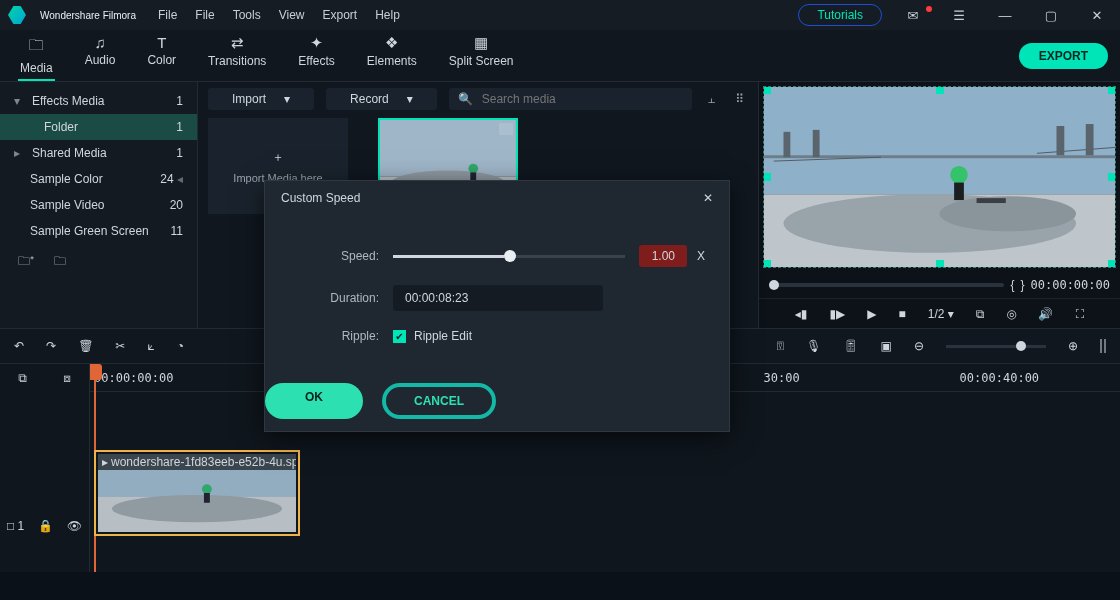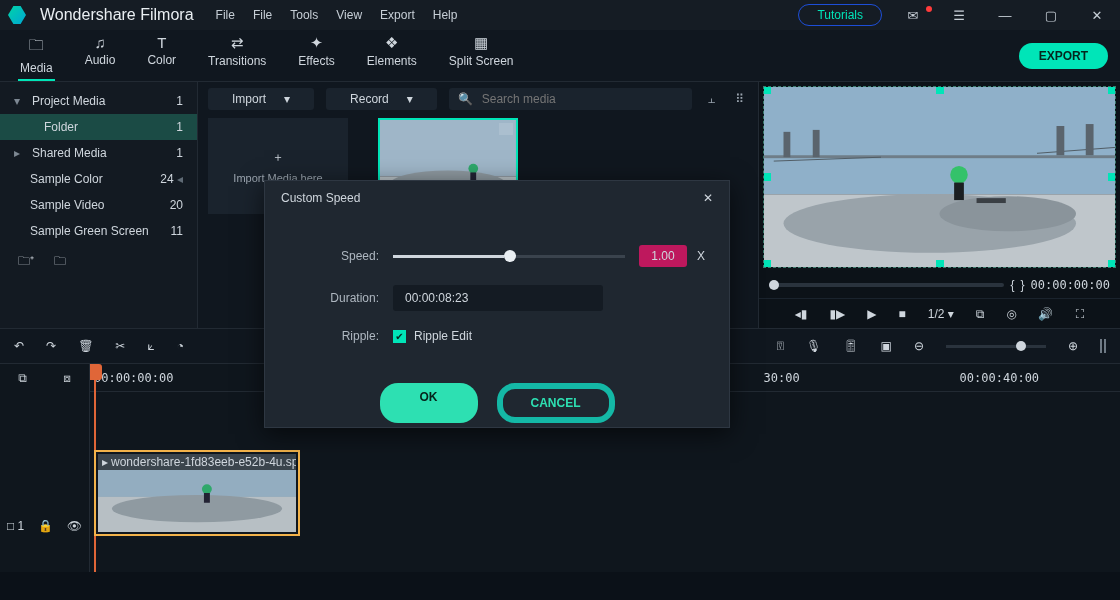--- a/index.html
+++ b/index.html
@@ -1,19 +1,19 @@
 <!DOCTYPE html>
 <html><head>
 <meta charset="utf-8">
 <style>
   * { box-sizing: border-box; margin: 0; padding: 0; font-family: "Segoe UI", Arial, sans-serif; font-size: 12px; color: #cfd6dd; }
   body { background: #0b1118; width: 1120px; height: 600px; overflow: hidden; position: relative; }
   .titlebar { height: 30px; background: #151c24; display: flex; align-items: center; padding: 0 8px; gap: 14px; }
   .logo { width: 18px; height: 18px; background: linear-gradient(135deg,#00d4a8,#00a7d4); clip-path: polygon(30% 0,70% 0,100% 50%,70% 100%,30% 100%,0 50%); }
-  .app-title { font-size: 16px; color: #e9eef2; }
+  .app-title { font-size: 10px; color: #e9eef2; }
   .menu { display: flex; gap: 18px; margin-left: 8px; }
   .menu span { color: #c6ced6; cursor: pointer; }
   .titlebar-right { margin-left: auto; display: flex; align-items: center; gap: 16px; }
   .tutorials-btn { border: 1px solid #1d4ed8; color: #00e5b8; padding: 3px 18px; border-radius: 12px; font-size: 12px; cursor: pointer; }
   .win-ctrl { width: 30px; text-align: center; cursor: pointer; color:#c6ced6; font-size:13px;}
   .reddot{position:relative}
   .reddot::after{content:"";position:absolute;top:-2px;right:-4px;width:6px;height:6px;border-radius:50%;background:#ff3b3b}
   .toolbar { height: 52px; background: #10171f; display:flex; align-items:center; padding:0 12px; border-bottom:1px solid #222a33;}
   .tabs { display:flex; gap:28px; margin-left:6px;}
   .tab { display:flex; flex-direction:column; align-items:center; gap:2px; color:#aeb7c0; cursor:pointer; padding:4px 2px;}
@@ -60,27 +60,27 @@
   .clip .body{width:100%;height:100%;background:linear-gradient(#6a7d88,#a7b3ba)}
   
   .dialog{position:absolute;left:264px;top:180px;width:466px;background:#1f2730;border:1px solid #2e3742;box-shadow:0 6px 24px #0009;z-index:50}
   .dlg-title{display:flex;align-items:center;justify-content:space-between;padding:10px 16px;color:#d7dde3}
   .dlg-body{padding:12px 24px 6px}
   .dlg-row{display:flex;align-items:center;margin:18px 0}
   .dlg-label{width:90px;text-align:right;color:#aeb7c0;margin-right:14px}
   .slider{flex:1;height:3px;background:#3a434d;position:relative;margin-right:14px;max-width:240px}
   .slider .fill{position:absolute;left:0;top:0;bottom:0;width:48%;background:#cfd6dd}
   .slider .knob{position:absolute;left:48%;top:-5px;width:12px;height:12px;border-radius:50%;background:#e9eef2}
-  .val{background:#be185d;padding:4px 12px;border-radius:3px;min-width:48px;text-align:center}
+  .val{background:#7f1d1d;padding:4px 12px;border-radius:3px;min-width:48px;text-align:right}
   .dur-input{background:#141b23;padding:6px 12px;border-radius:3px;width:210px;color:#cfd6dd}
   .chk{width:13px;height:13px;border:1px solid #7d8893;display:inline-flex;align-items:center;justify-content:center;margin-right:8px;font-size:10px}
   .chk.checked{background:#00e5b8;border-color:#00e5b8;color:#04261e}
-  .dlg-foot{display:flex;justify-content:center;gap:19px;padding:16px 0 4px}
+  .dlg-foot{display:flex;gap:19px;padding:16px 0 12px}
   .btn-ok{background:#2de0b2;color:#05241b;font-weight:700;padding:7px 40px;border-radius:18px;cursor:pointer}
-  .btn-cancel{border:6px solid #14b8a6;color:#2de0b2;font-weight:700;padding:7px 28px;border-radius:18px;cursor:pointer}
+  .btn-cancel{border:4px solid #14b8a6;color:#2de0b2;font-weight:700;padding:7px 28px;border-radius:18px;cursor:pointer}
   .drawscene{position:absolute;inset:0}
 </style>
 </head>
 <body>
 
 <div class="titlebar">
   <div class="logo"></div>
   <div class="app-title">Wondershare Filmora</div>
   <div class="menu">
     <span>File</span>
@@ -133,21 +133,21 @@
   </div>
   <div class="export-btn">EXPORT</div>
 </div>
 
 <div class="main">
 
   <div class="sidebar">
     <div class="side-item">
       <span style="display:flex;gap:6px">
           <span class="caret">▾</span>
-          <span>Project Media</span>
+          <span>Effects Media</span>
         </span>
       <span>1</span>
     </div>
     <div class="side-item selected">
       <span style="padding-left:30px">Folder</span>
       <span>1</span>
     </div>
     <div class="side-item">
       <span style="display:flex;gap:6px">
           <span class="caret">▸</span>

